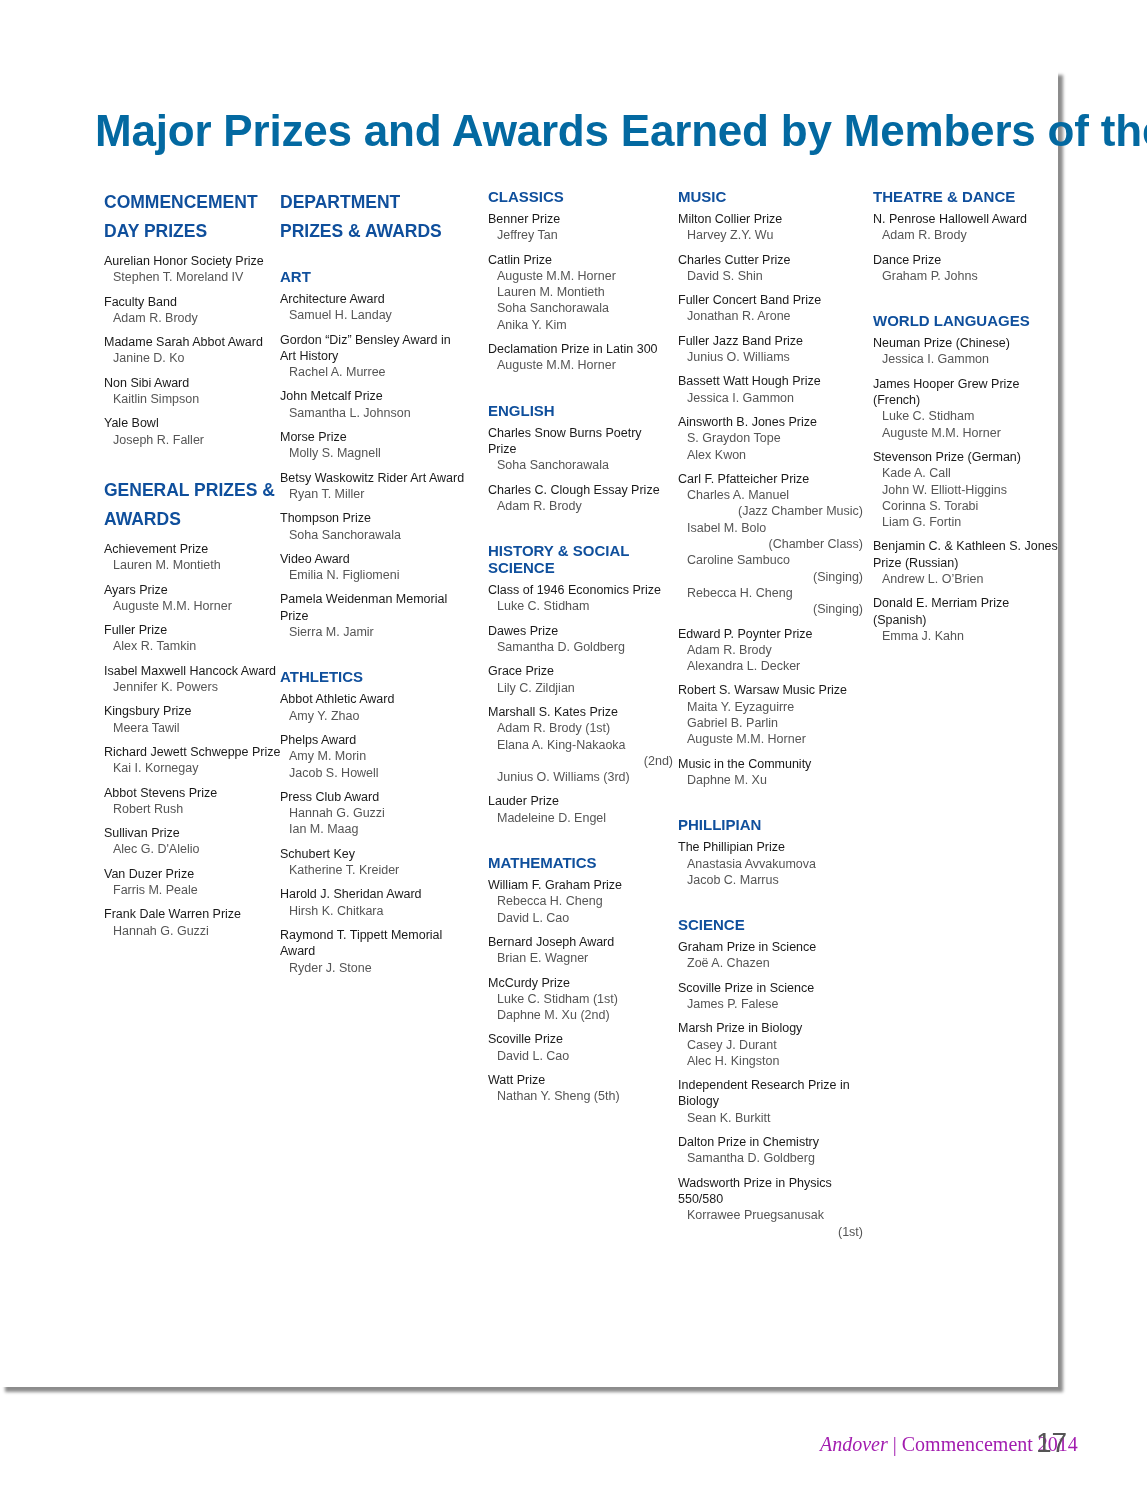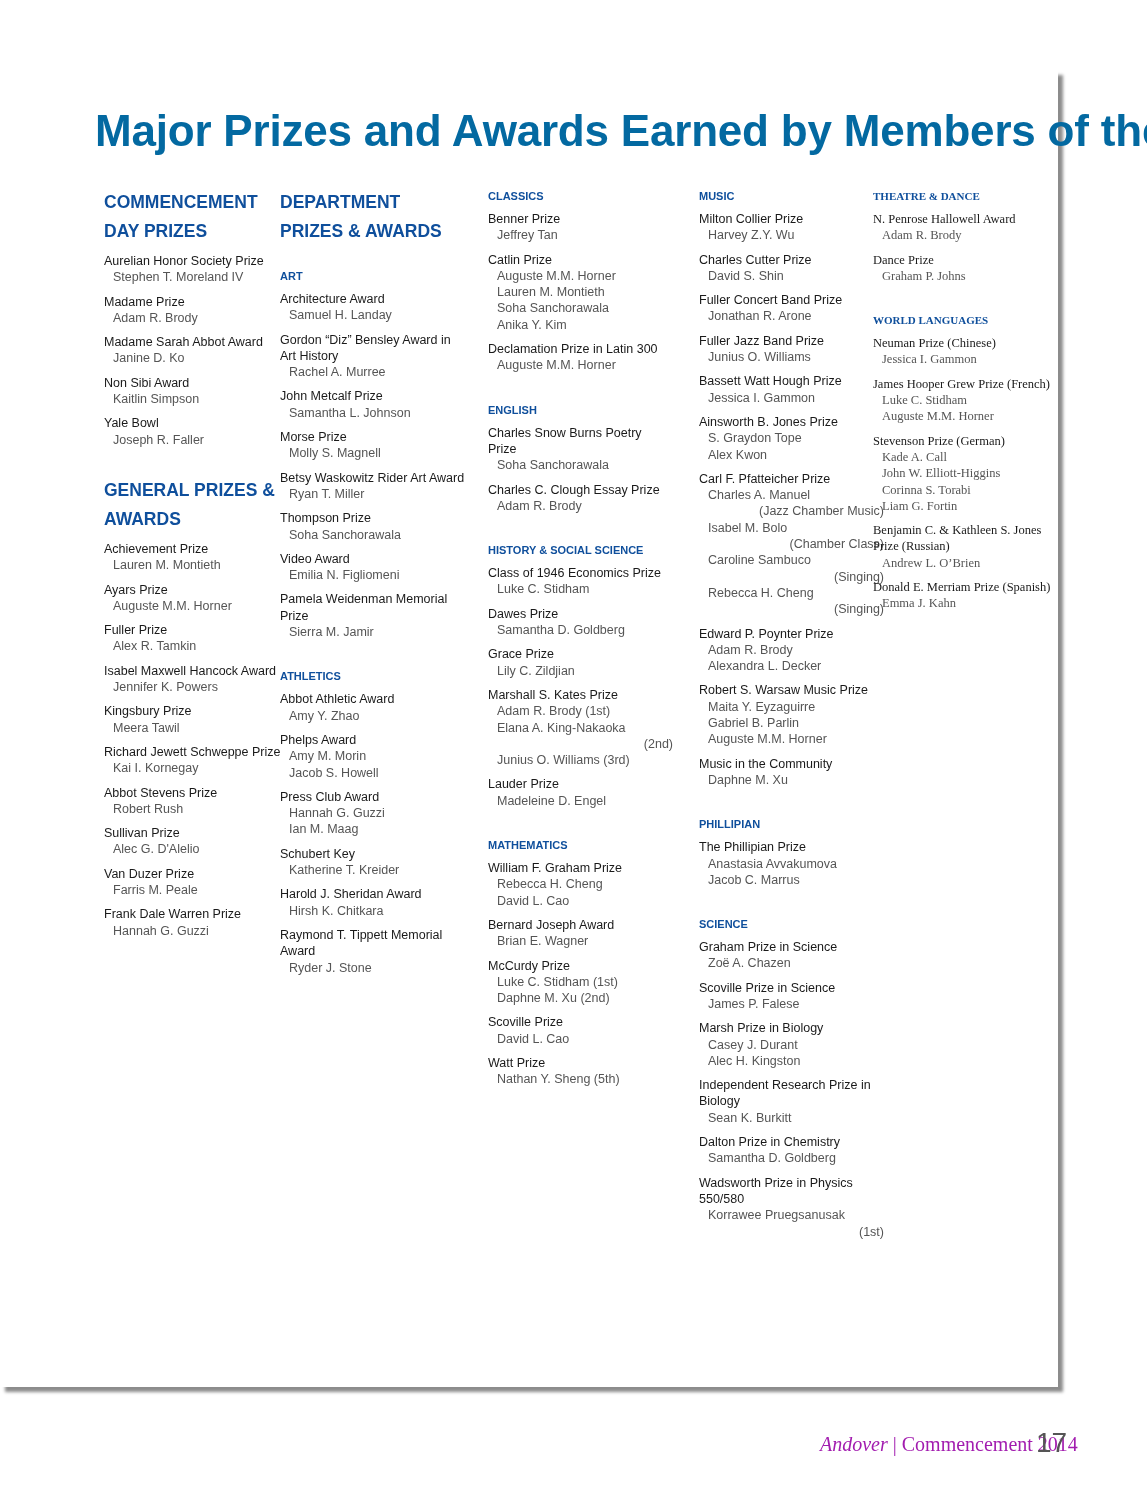--- a/index.html
+++ b/index.html
@@ -2,24 +2,24 @@
 <html><head>
 <meta charset="utf-8">
 <style>
   html, body { margin: 0; padding: 0; background: #ffffff; }
   body { width: 1147px; height: 1494px; position: relative; overflow: hidden; font-family: "Liberation Sans", sans-serif; }
   .page-edge { position: absolute; left: 0; top: 72px; width: 1px; height: 1280px; background: #eeeeee; }
   .panel { position: absolute; left: 0; top: 70px; width: 1058px; height: 1317px; background: #ffffff;
            box-shadow: 5px 5px 3px rgba(0,0,0,0.45); }
   .title { position: absolute; left: 95px; top: 106px; margin: 0; font-size: 44px; font-weight: bold; color: #0369a1; letter-spacing: -0.2px; white-space: nowrap; }
   .col { position: absolute; top: 188px; width: 185px; }
-  .col1 { left: 104px; } .col2 { left: 280px; } .col3 { left: 488px; } .col4 { left: 699px; } .col5 { left: 873px; font-family: Liberation Serif, serif; }
+  .col1 { left: 104px; } .col2 { left: 280px; } .col3 { left: 488px; } .col4 { left: 678px; } .col5 { left: 873px; }
   .section { margin-bottom: 28px; }
   .section.big .shead { font-size: 17.5px; line-height: 29px; margin-bottom: 7px; }
-  .shead { color: #0f4f9c; font-weight: bold; font-size: 11px; line-height: 17px; margin: 0 0 6px 0; text-transform: uppercase; }
+  .shead { color: #0f4f9c; font-weight: bold; font-size: 15px; line-height: 17px; margin: 0 0 6px 0; text-transform: uppercase; }
   .prize { margin-bottom: 8px; }
   .pname { color: #1a1a1a; font-size: 12.5px; line-height: 16.3px; }
   .winner { color: #555555; font-size: 12.5px; line-height: 16.3px; padding-left: 9px; }
   .winner .sub { display: block; padding-left: 8px; text-align: right; }
   .footer { position: absolute; top: 1433px; left: 820px; font-family: "Liberation Serif", serif; font-size: 20px; color: #a21caf; white-space: nowrap; }
   .footer .pub { font-style: italic; }
   .pagenum { position: absolute; top: 1427px; left: 1036px; font-family: "Liberation Sans", sans-serif; font-size: 28px; color: #555; font-weight: 300; }
 </style>
 </head>
 <body>
@@ -30,21 +30,21 @@
 <h1 class="title">Major Prizes and Awards Earned by Members of the Class of 2014</h1>
 
 <div class="col col1">
     <div class="section big">
       <h2 class="shead">Commencement Day Prizes</h2>
       <div class="prize">
         <div class="pname">Aurelian Honor Society Prize</div>
         <div class="winner">Stephen T. Moreland IV</div>
       </div>
       <div class="prize">
-        <div class="pname">Madame Prize</div>
+        <div class="pname">Faculty Band</div>
         <div class="winner">Adam R. Brody</div>
       </div>
       <div class="prize">
         <div class="pname">Madame Sarah Abbot Award</div>
         <div class="winner">Janine D. Ko</div>
       </div>
       <div class="prize">
         <div class="pname">Non Sibi Award</div>
         <div class="winner">Kaitlin Simpson</div>
       </div>

